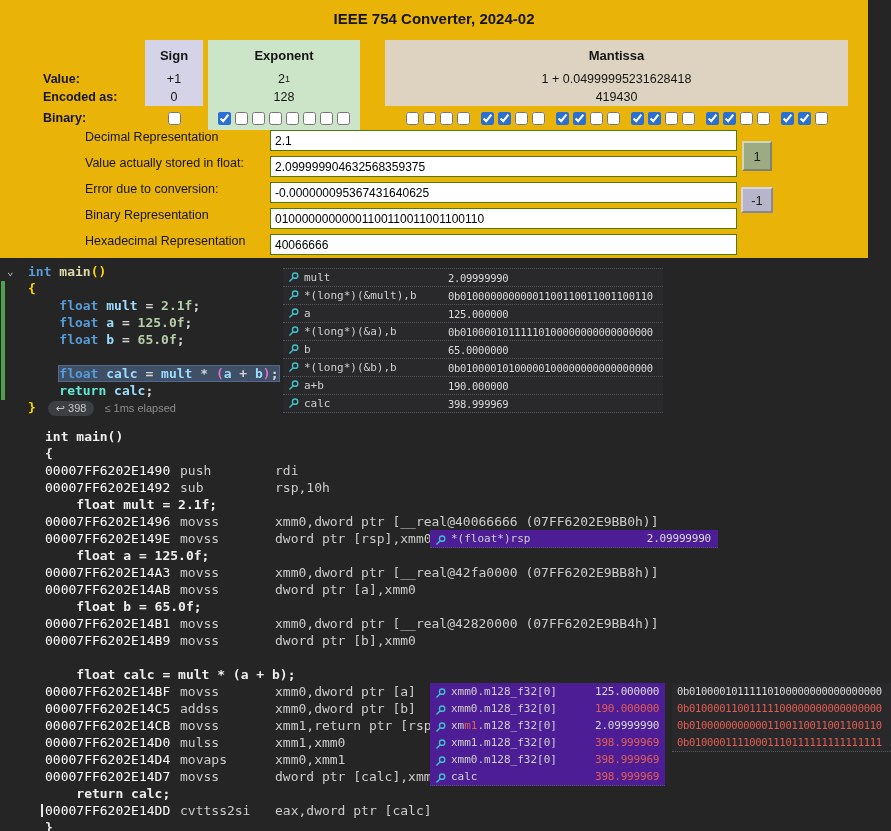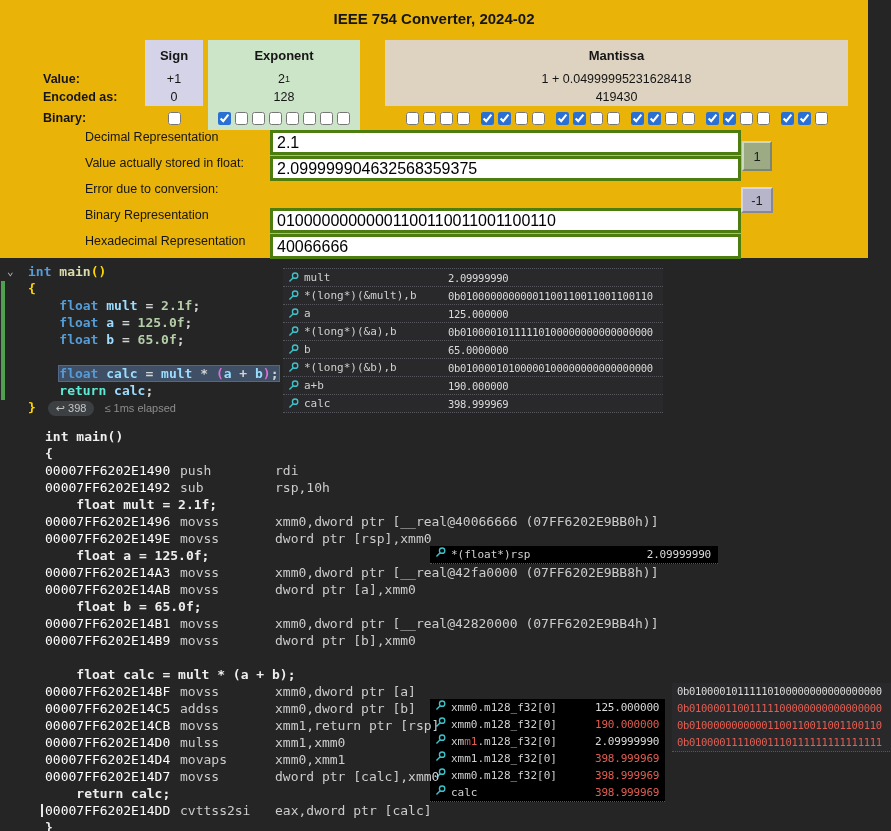--- a/index.html
+++ b/index.html
@@ -15,21 +15,21 @@
   .bg-sign{background:#d4d3e8}
   .bg-exp{background:#cce4c7}
   .bg-man{background:#ded3c0}
   .cbs{gap:4px}
   .cbs input{width:13px;height:13px;margin:0;accent-color:#2a70d2}
   .cbs input.nib{margin-left:7px}
   sup{font-size:9px}
   .fields{position:absolute;left:85px;top:130px}
   .frow{display:flex;align-items:flex-start;height:26px}
   .frow label{width:185px;font-size:12.5px}
-  .frow input{width:457px;height:19px;border:3px solid #4d7c0f;background:#fff;font-size:16px;padding:0 4px;font-family:"Liberation Sans",sans-serif}
+  .frow input{width:457px;height:19px;border:1px solid #4d7c0f;background:#fff;font-size:12px;padding:0 4px;font-family:"Liberation Sans",sans-serif}
   .inc-btn{position:absolute;left:742px;top:141px;width:30px;height:30px;background:#9cab84;border:2px outset #cdd8bc;font-size:13px;color:#1c1c1c}
   .dec-btn{position:absolute;left:741px;top:187px;width:32px;height:26px;background:#b7b5c9;border:2px outset #d8d6e6;font-size:13px;color:#1c1c1c}
 
   
   .gutter-bar{position:absolute;left:1px;top:281px;width:4px;height:119px;background:#4fa14f}
   .editor{position:absolute;left:0;top:263px;font-family:"DejaVu Sans Mono",monospace;font-size:13px;font-weight:bold;white-space:pre;color:#d4d4d4}
   .eline{position:relative;height:17px;line-height:17px;padding-left:28px}
   .chev{position:absolute;left:7px;color:#c0c0c0;font-size:11px;font-weight:normal}
   .hlbox{background:#3e4f66;box-shadow:0 0 0 1px #53678a}
   .kw{color:#569cd6}.vr{color:#9cdcfe}.nm{color:#b5cea8}.pl{color:#d4d4d4}.fn{color:#dcdcaa}.b1{color:#ffd700}.b2{color:#da70d6}.rt{color:#5eead4}
@@ -40,21 +40,21 @@
   .wrow{position:relative;height:17px;display:flex;align-items:center;border-bottom:1px dotted #55555c;font-family:"DejaVu Sans Mono",monospace}
   .pin{width:13px;height:13px;margin:0 4px;flex:none}
   .wname{font-size:11px;color:#d0d0d0;white-space:pre}
   .wval{position:absolute;left:165px;font-size:10.5px;letter-spacing:-0.3px;color:#dadada;white-space:pre}
 
   .disasm{position:absolute;left:0;top:428px;width:891px;font-family:"DejaVu Sans Mono",monospace;font-size:13px;color:#cccccc;white-space:pre}
   .dline{position:relative;height:17px;line-height:17px;padding-left:45px;display:flex}
   .dline.src{font-weight:bold;color:#eeeeee}
   .addr{color:#ffffff;width:135px;flex:none}
   .op{width:95px;flex:none}
-  .dtip{position:absolute;left:430px;top:16px;width:235px;height:17px;background:#000000;border-bottom:1px dotted #55555c;display:flex;align-items:flex-start;font-weight:normal}
+  .dtip{position:absolute;left:430px;top:0;width:235px;height:17px;background:#4c1d95;border-bottom:1px dotted #55555c;display:flex;align-items:flex-end;font-weight:normal}
   .dtip.wide{width:288px}
   .tval{position:absolute;left:165px;font-size:11px;color:#dadada;letter-spacing:-0.2px}
   .dtip.wide .tval{left:auto;right:7px}
   .dbin{position:absolute;left:672px;top:0;width:219px;height:17px;background:#29292c;border-bottom:1px dotted #55555c;display:flex;align-items:center;padding-left:5px;font-size:10.5px;letter-spacing:-0.3px;color:#dadada;font-weight:normal}
   .red{color:#e35e52}
   .cursorbar{position:absolute;left:41px;top:2px;width:2px;height:13px;background:#e8e8e8}
 </style>
 </head>
 <body>
 
@@ -133,20 +133,21 @@
       <div class="frow">
         <label>Decimal Representation</label>
         <input type="text" value="2.1" style="">
       </div>
       <div class="frow">
         <label>Value actually stored in float:</label>
         <input type="text" value="2.099999904632568359375" style="">
       </div>
       <div class="frow">
         <label>Error due to conversion:</label>
+        <input type="text" value="-0.000000095367431640625" style="">
       </div>
       <div class="frow">
         <label>Binary Representation</label>
         <input type="text" value="01000000000001100110011001100110" style="">
       </div>
       <div class="frow">
         <label>Hexadecimal Representation</label>
         <input type="text" value="40066666" style="">
       </div>
     </div>

